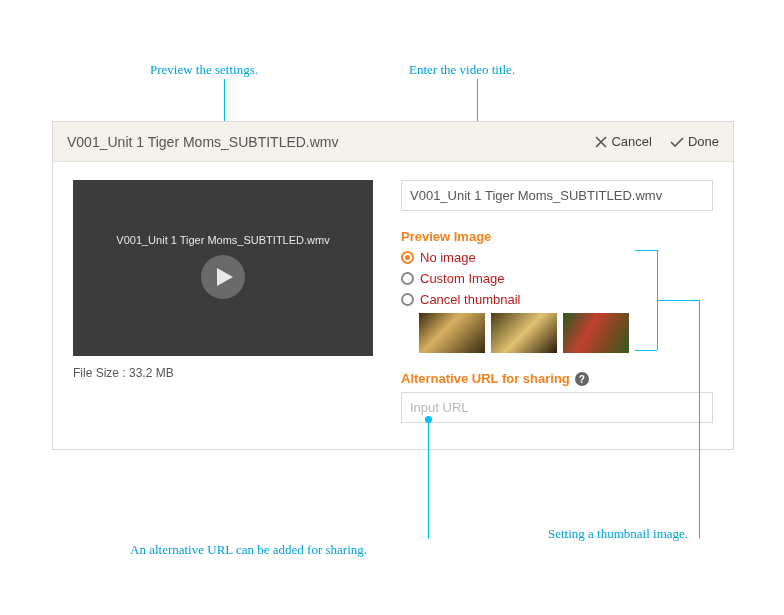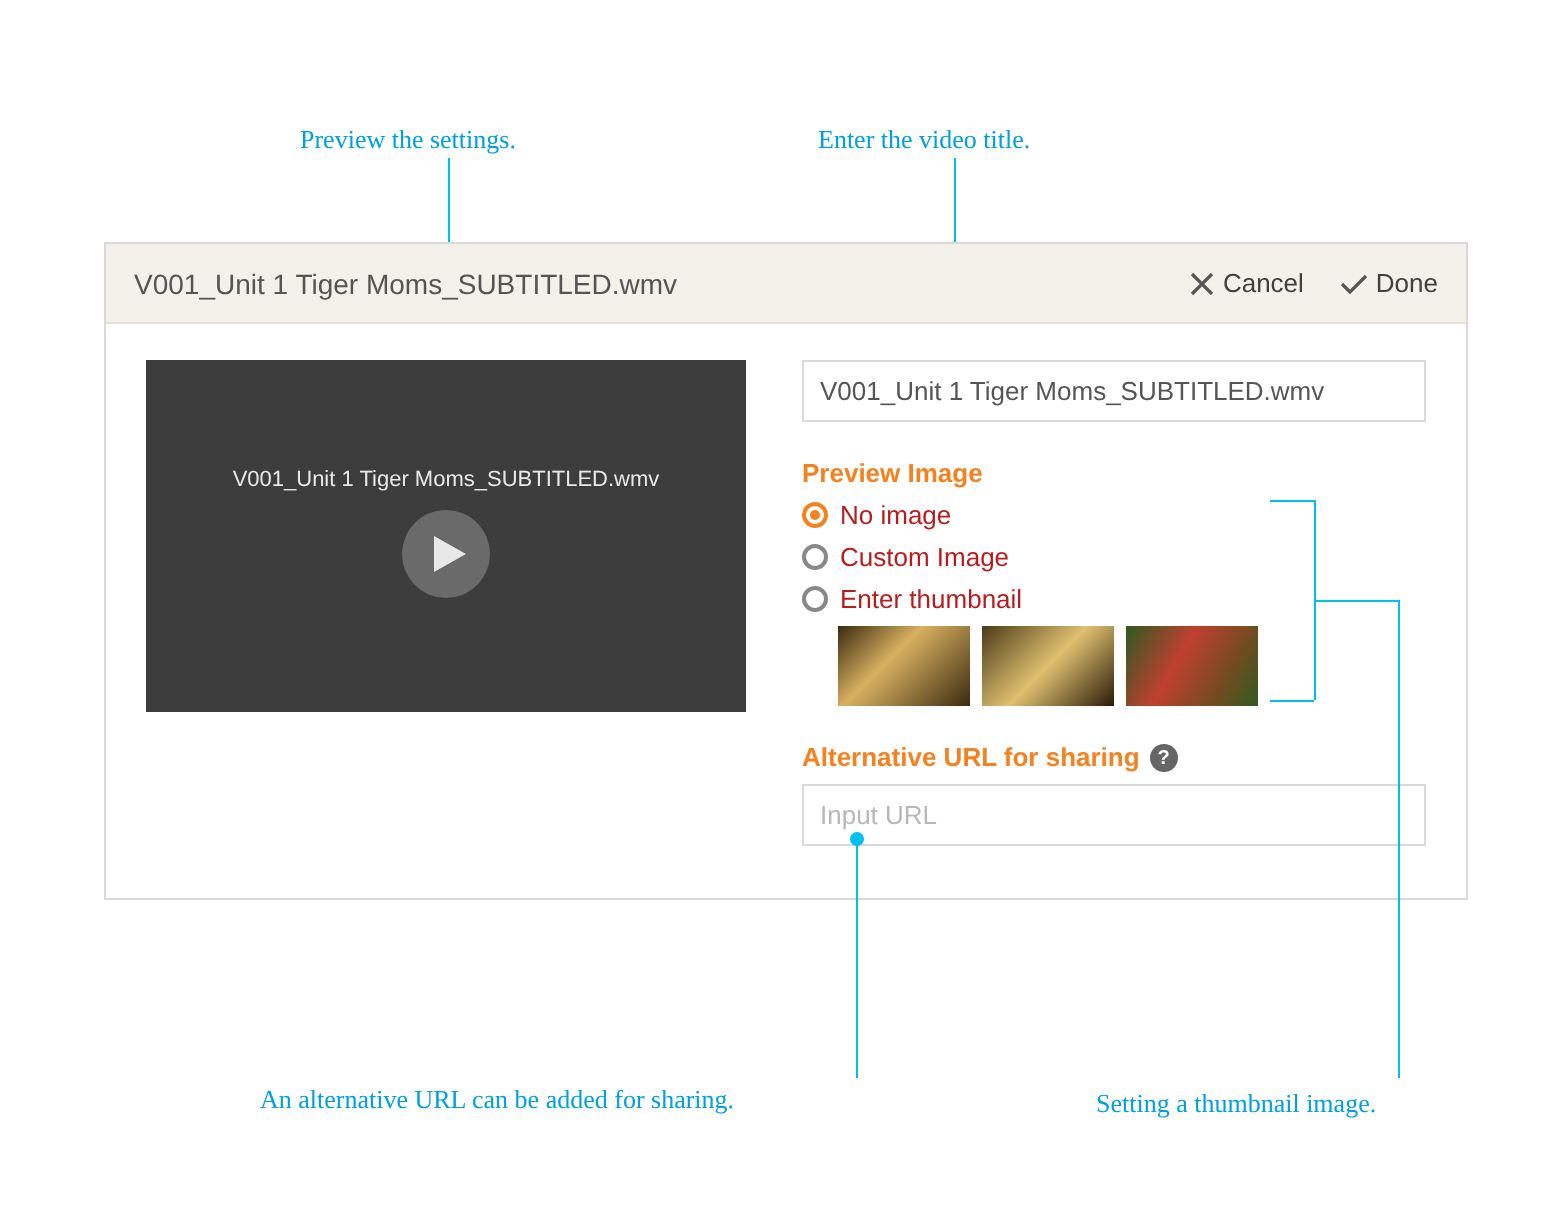--- a/index.html
+++ b/index.html
@@ -191,41 +191,42 @@
   <div class="dialog-body">
     <div class="left-col">
       <div class="preview-box">
         <div class="preview-filename">V001_Unit 1 Tiger Moms_SUBTITLED.wmv</div>
         <div class="play-btn">
           <svg width="16" height="18" viewBox="0 0 16 18">
               <path d="M0 0 L16 9 L0 18 Z" fill="#e8e8e8"></path>
             </svg>
         </div>
       </div>
+      <div class="filesize">File Size : 33.2 MB</div>
     </div>
 
     <div class="right-col">
       <div class="field-block">
         <input class="text-input" value="V001_Unit 1 Tiger Moms_SUBTITLED.wmv" style="">
       </div>
 
       <div class="field-block">
         <div class="section-label">Preview Image</div>
 
         <div class="radio-row">
           <div class="radio checked"></div>
           <span>No image</span>
         </div>
         <div class="radio-row">
           <div class="radio"></div>
           <span>Custom Image</span>
         </div>
         <div class="radio-row">
           <div class="radio"></div>
-          <span>Enter thumbnail</span>
+          <span>Cancel thumbnail</span>
         </div>
 
         <div class="thumbs">
           <div class="thumb">
             <div class="thumb-bg" style="background:linear-gradient(135deg,#3a2a10 0%,#d8b060 40%,#3a2a10 100%);"></div>
           </div>
           <div class="thumb">
             <div class="thumb-bg" style="background:linear-gradient(135deg,#4a3a18 0%,#e0c070 50%,#2a1a08 100%);"></div>
           </div>
           <div class="thumb">
@@ -239,21 +240,21 @@
           <span>Alternative URL for sharing</span>
           <span class="help-icon">?</span>
         </div>
         <input class="text-input" placeholder="Input URL" style="">
       </div>
     </div>
   </div>
 </div>
 
 <div class="annotation" style="left:130px; top:542px;">An alternative URL can be added for sharing.</div>
-<div class="annotation" style="left:548px; top:544px;">Setting a thumbnail image.</div>
+<div class="annotation" style="left:548px; top:526px;">Setting a thumbnail image.</div>
 
 <div class="ann-line" style="left:428px; top:420px; width:1px; height:119px;"></div>
 <div class="ann-dot" style="left:425px; top:416px;"></div>
 
 <div class="ann-line" style="left:635px; top:250px; width:22px; height:1px;"></div>
 <div class="ann-line" style="left:657px; top:250px; width:1px; height:100px;"></div>
 <div class="ann-line" style="left:635px; top:350px; width:22px; height:1px;"></div>
 
 <div class="ann-line" style="left:657px; top:300px; width:42px; height:1px;"></div>
 <div class="ann-line" style="left:699px; top:300px; width:1px; height:239px;"></div>

